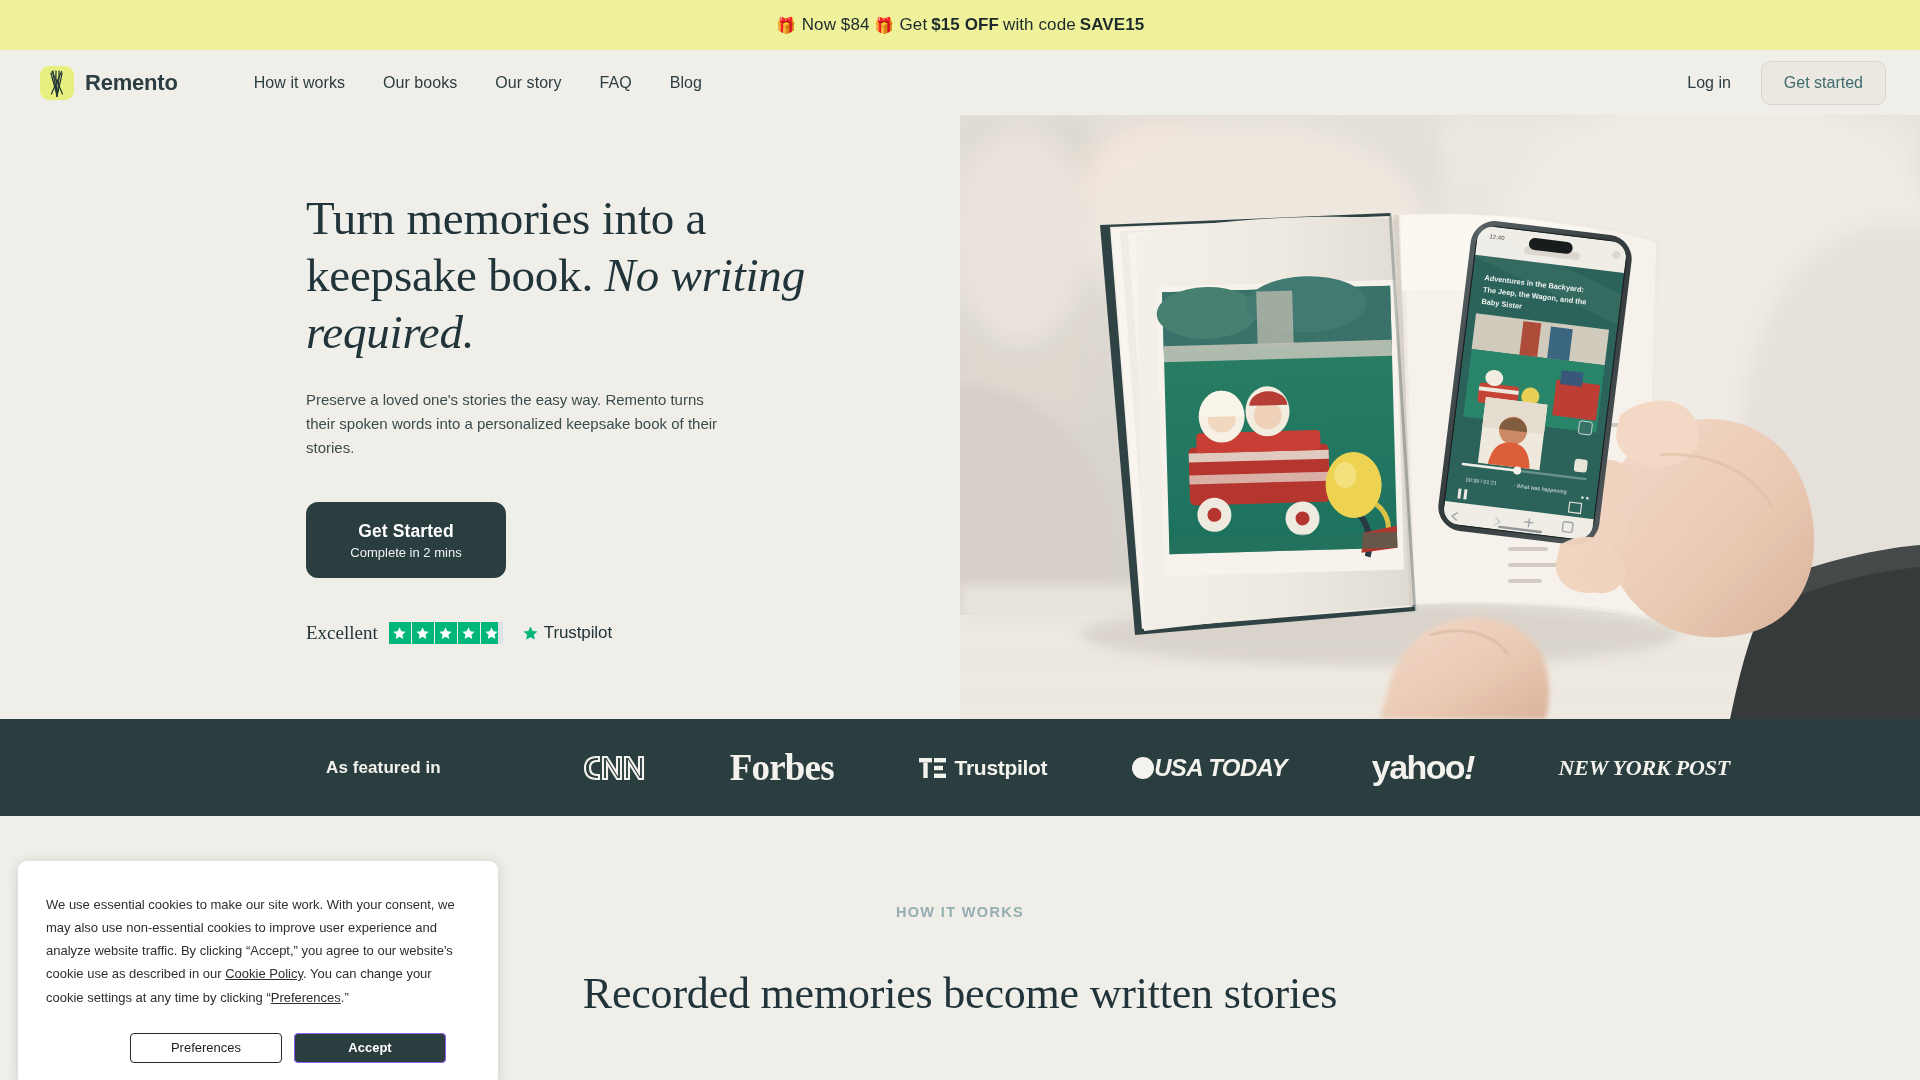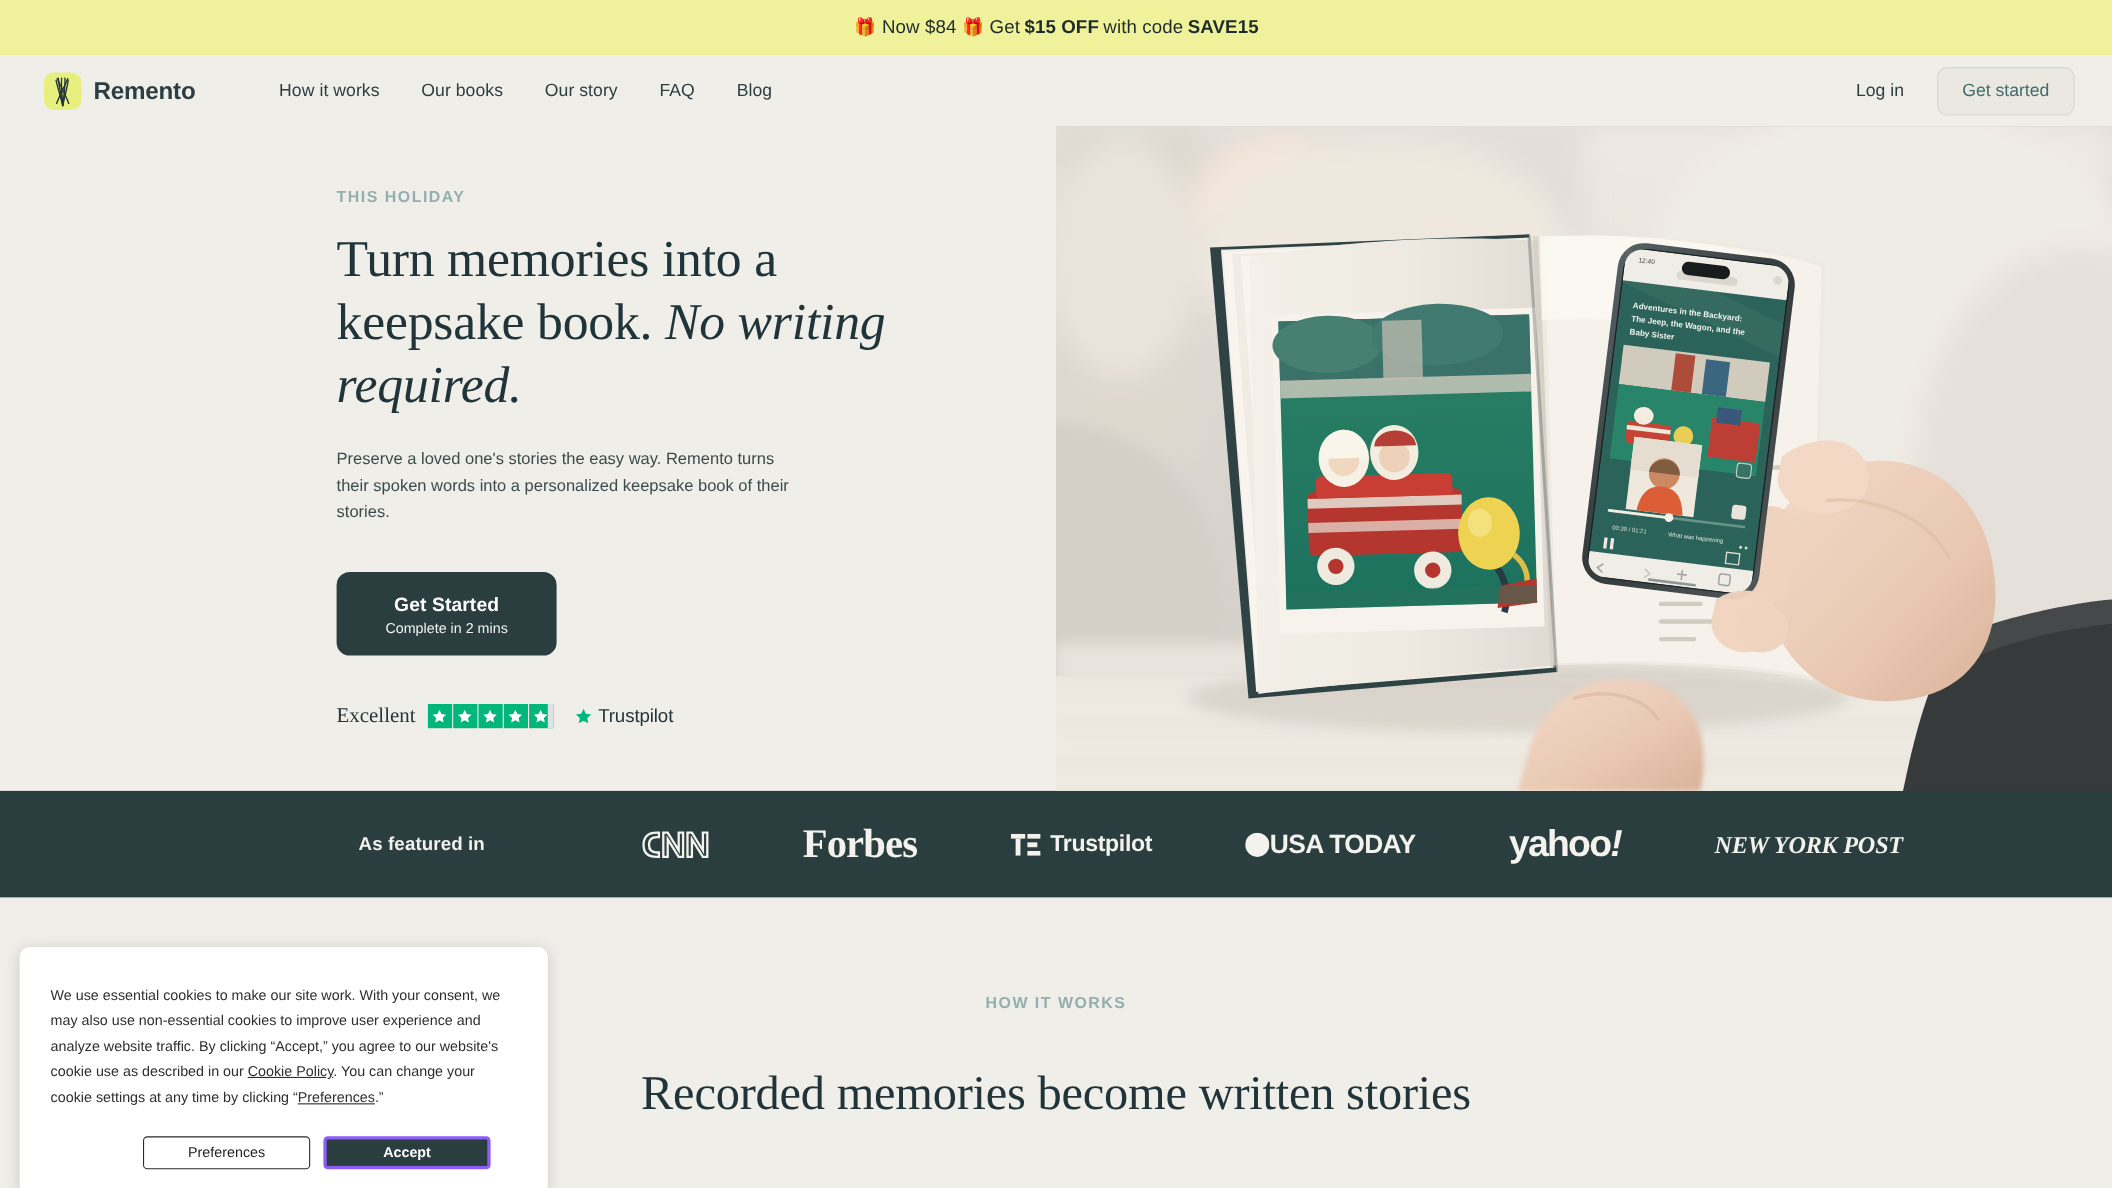--- a/index.html
+++ b/index.html
@@ -141,21 +141,21 @@
   }
   .cookie a { color: #2E2E2E; text-decoration: underline; cursor: pointer; }
   .cookie-btns { margin-top: 24px; display: flex; gap: 12px; padding-left: 84px; }
   .btn-pref {
     width: 152px; height: 30px; background: #fff;
     border: 1px solid #2A2A2A; border-radius: 4px;
     font-size: 13px; color: #1E1E1E; cursor: pointer; font-family: inherit;
   }
   .btn-accept {
     width: 152px; height: 30px; background: #2A3D3F;
-    border: 3px solid #8b5cf6; border-radius: 4px;
+    border: 1px solid #8b5cf6; border-radius: 4px;
     font-size: 13px; color: #fff; font-weight: 700; cursor: pointer; font-family: inherit;
   }
 </style>
 </head>
 <body>
 
 <div class="announce">
   <span class="gift">🎁</span>
   <span class="seg">Now $84</span>
   <span class="gift">🎁</span>
@@ -194,21 +194,20 @@
 
   <div class="header-right">
     <a class="login">Log in</a>
     <button class="btn-getstarted">Get started</button>
   </div>
 </div>
 
 <div class="hero">
 
   <div class="hero-left">
-    <div class="eyebrow">THIS HOLIDAY</div>
 
     <h1 class="hero-title">
       <span>Turn memories into a keepsake</span>
       <span>book.</span>
       <span class="ital">No writing required.</span>
     </h1>
 
     <p class="hero-sub">Preserve a loved one's stories the easy way. Remento turns their spoken words into a personalized keepsake book of their stories.</p>
 
     <button class="btn-hero">
@@ -511,21 +510,21 @@
           <rect x="0" y="0" width="13" height="4.4"></rect>
           <rect x="4.3" y="4.4" width="4.4" height="15.6"></rect>
           <rect x="15" y="0" width="12" height="4.4"></rect>
           <rect x="15" y="7.8" width="9" height="4.4"></rect>
           <rect x="15" y="15.6" width="12" height="4.4"></rect>
         </g>
       </svg>
       <span style="font-size:21px;font-weight:700;letter-spacing:-.3px;color:#F3F2EC;">Trustpilot</span>
     </div>
 
-    <div class="plogo" title="USA TODAY" style="gap:0;">
+    <div class="plogo" title="USA TODAY" style="gap:0;font-style:italic;">
       <svg width="22" height="22" viewBox="0 0 22 22" aria-hidden="true">
           <circle cx="11" cy="11" r="11" fill="#F3F2EC"></circle>
         </svg>
       <span style="font-size:24px;font-weight:700;letter-spacing:-.6px;color:#F3F2EC;">USA TODAY</span>
     </div>
 
     <div class="plogo" title="yahoo!">
       <span style="font-size:34px;font-weight:700;letter-spacing:-1.6px;color:#F3F2EC;">yahoo<span style="font-style:italic;">!</span></span>
     </div>
 

